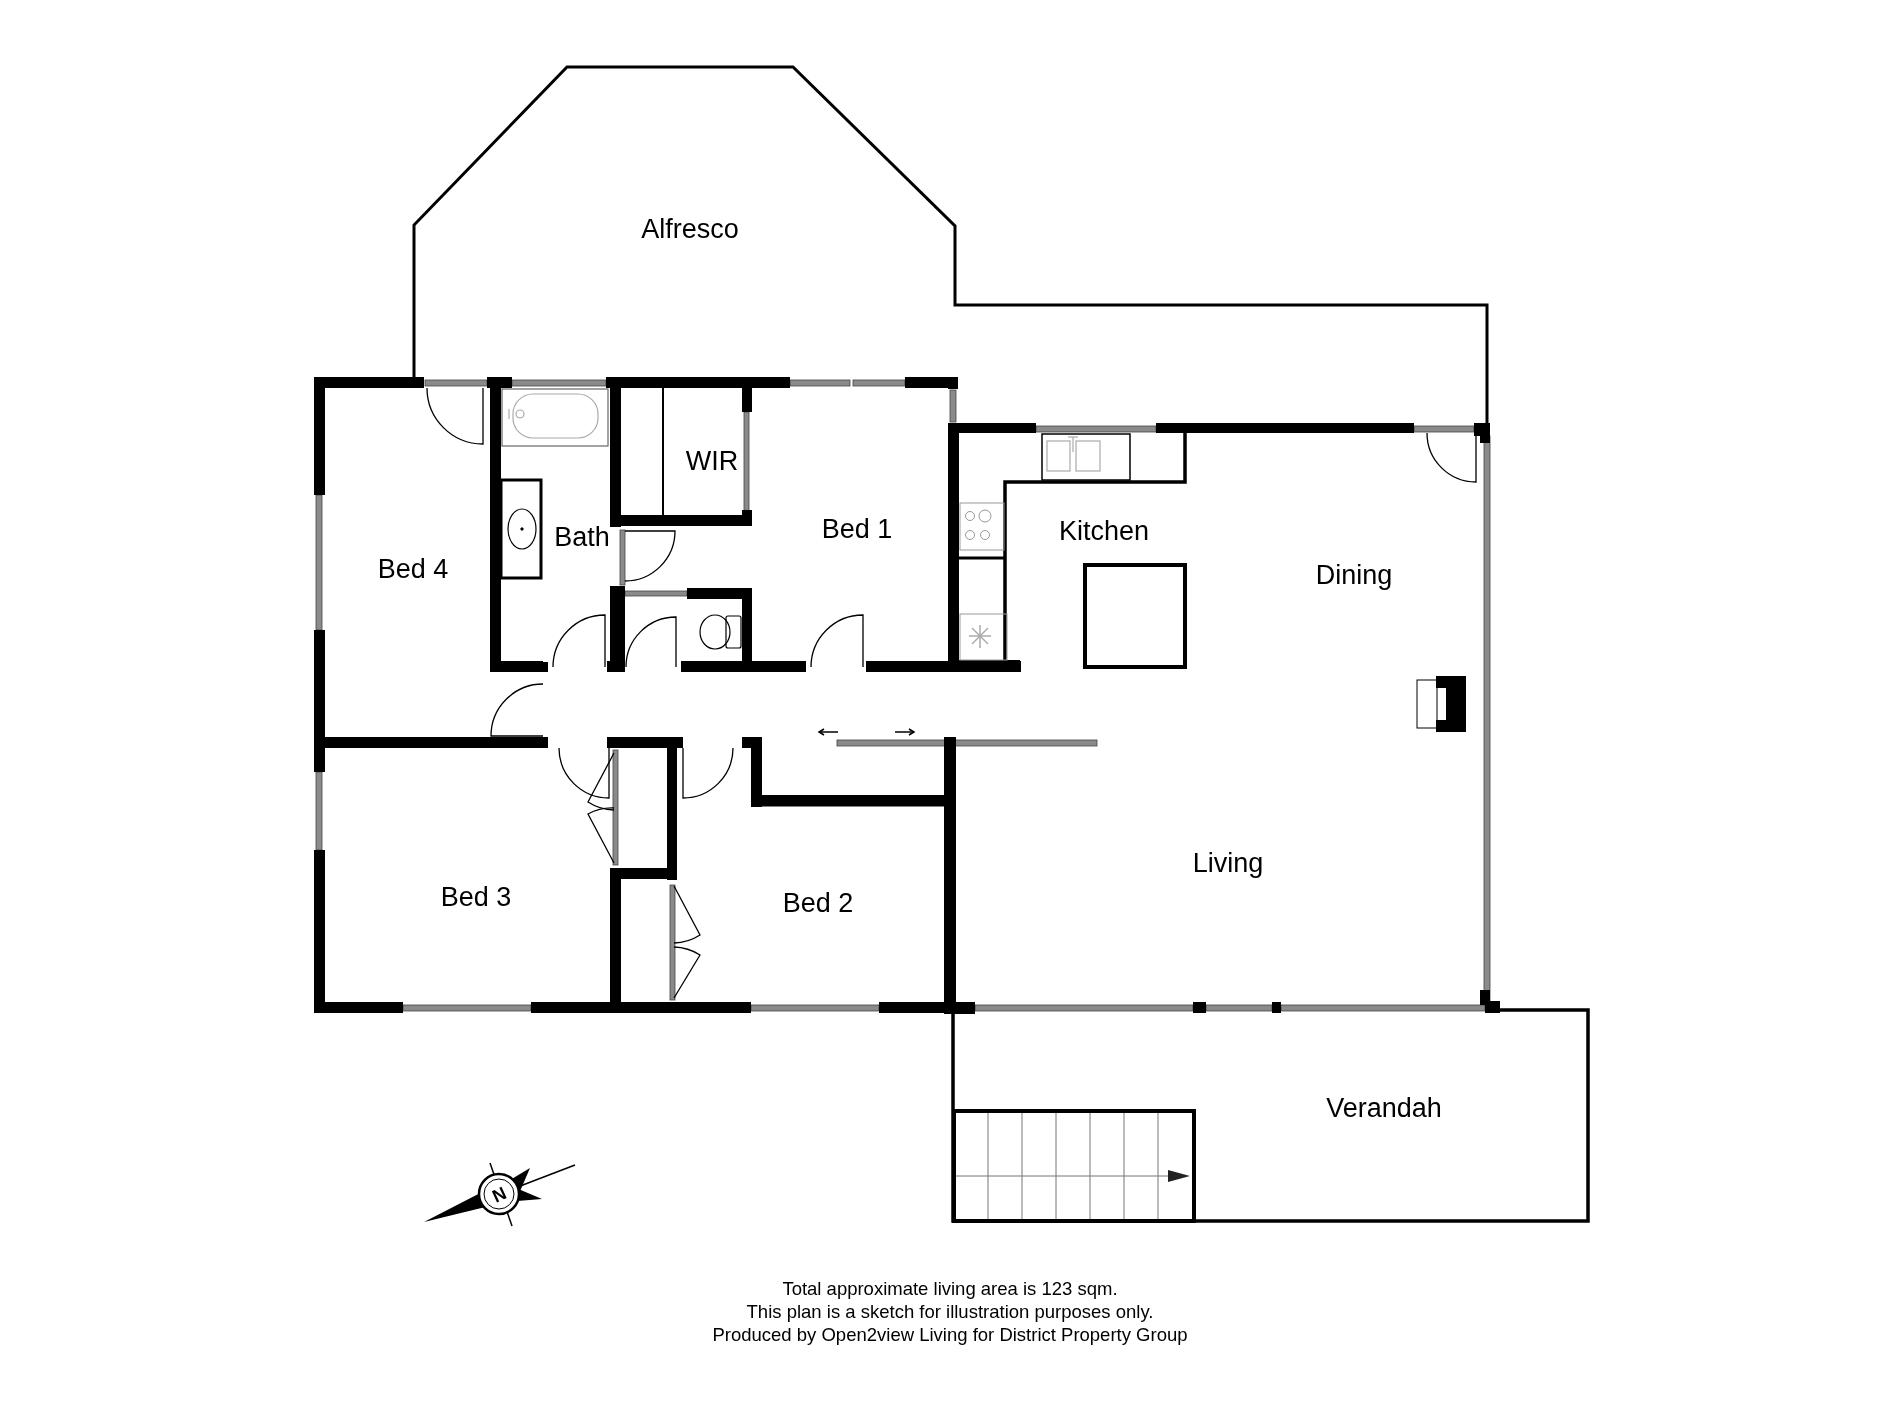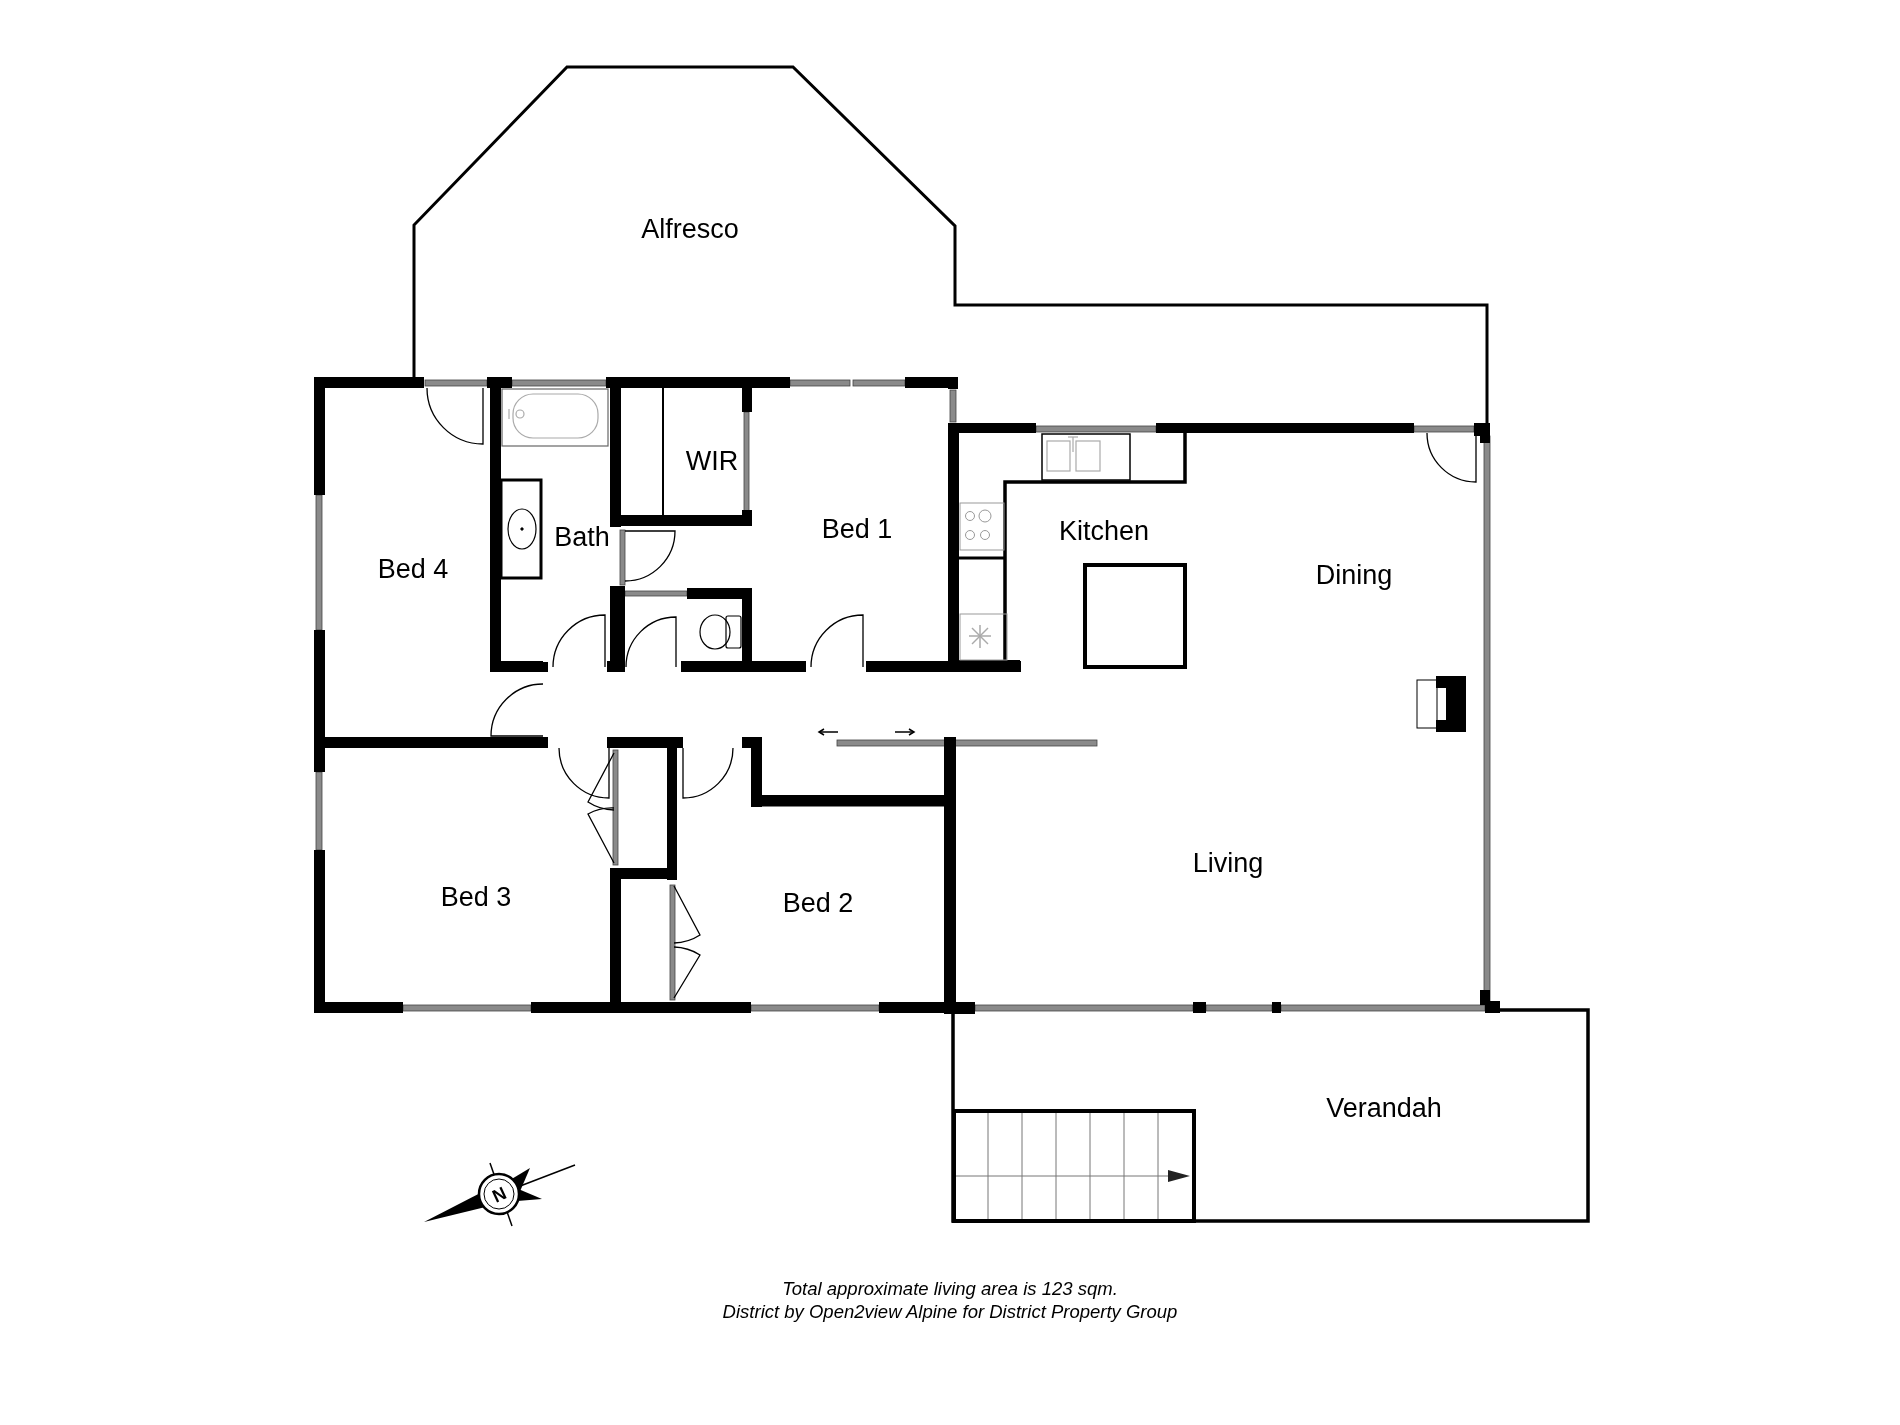--- a/index.html
+++ b/index.html
@@ -1,20 +1,20 @@
 <!DOCTYPE html>
 <html><head>
 <meta charset="utf-8">
 <style>
   html, body { margin:0; padding:0; background:#ffffff; }
   body { width:1900px; height:1425px; position:relative; overflow:hidden; font-family:"Liberation Sans", sans-serif; }
   svg { position:absolute; left:0; top:0; }
   .lbl { font-family:"Liberation Sans", sans-serif; font-size:27px; fill:#000; }
   .foot { position:absolute; left:0; width:1900px; top:1277px; text-align:center; font-family:"Liberation Sans", sans-serif; font-size:18.5px; line-height:23px; color:#000; }
-  .foot div { margin:0;font-style:italic; }
+  .foot div { margin:0; }
 </style>
 </head>
 <body>
 
 <svg width="1900" height="1425" viewBox="0 0 1900 1425" xmlns="http://www.w3.org/2000/svg">
 
   <g fill="none" stroke="#000" stroke-width="3">
     <polyline points="414,382 414,225 567,67 793,67 955,226 955,305 1487,305 1487,425"></polyline>
   </g>
 
@@ -210,14 +210,15 @@
     <line x1="515" y1="1188" x2="575" y2="1165" stroke="#000" stroke-width="1.5"></line>
     <line x1="490" y1="1163" x2="512" y2="1226" stroke="#000" stroke-width="1.5"></line>
     <circle cx="499" cy="1194" r="20" fill="#fff" stroke="#000" stroke-width="2.5"></circle>
     <circle cx="499" cy="1194" r="15" fill="#fff" stroke="#000" stroke-width="1"></circle>
     <text x="499" y="1201" text-anchor="middle" font-family="Liberation Sans, sans-serif" font-weight="bold" font-size="18" transform="rotate(-25 499 1194)">N</text>
   </g>
 </svg>
 
 <div class="foot">
   <div>Total approximate living area is 123 sqm.</div>
-  <div>District by Open2view Alpine for District Property Group</div>
+  <div>This plan is a sketch for illustration purposes only.</div>
+  <div>Produced by Open2view Living for District Property Group</div>
 </div>
 
 </body></html>

